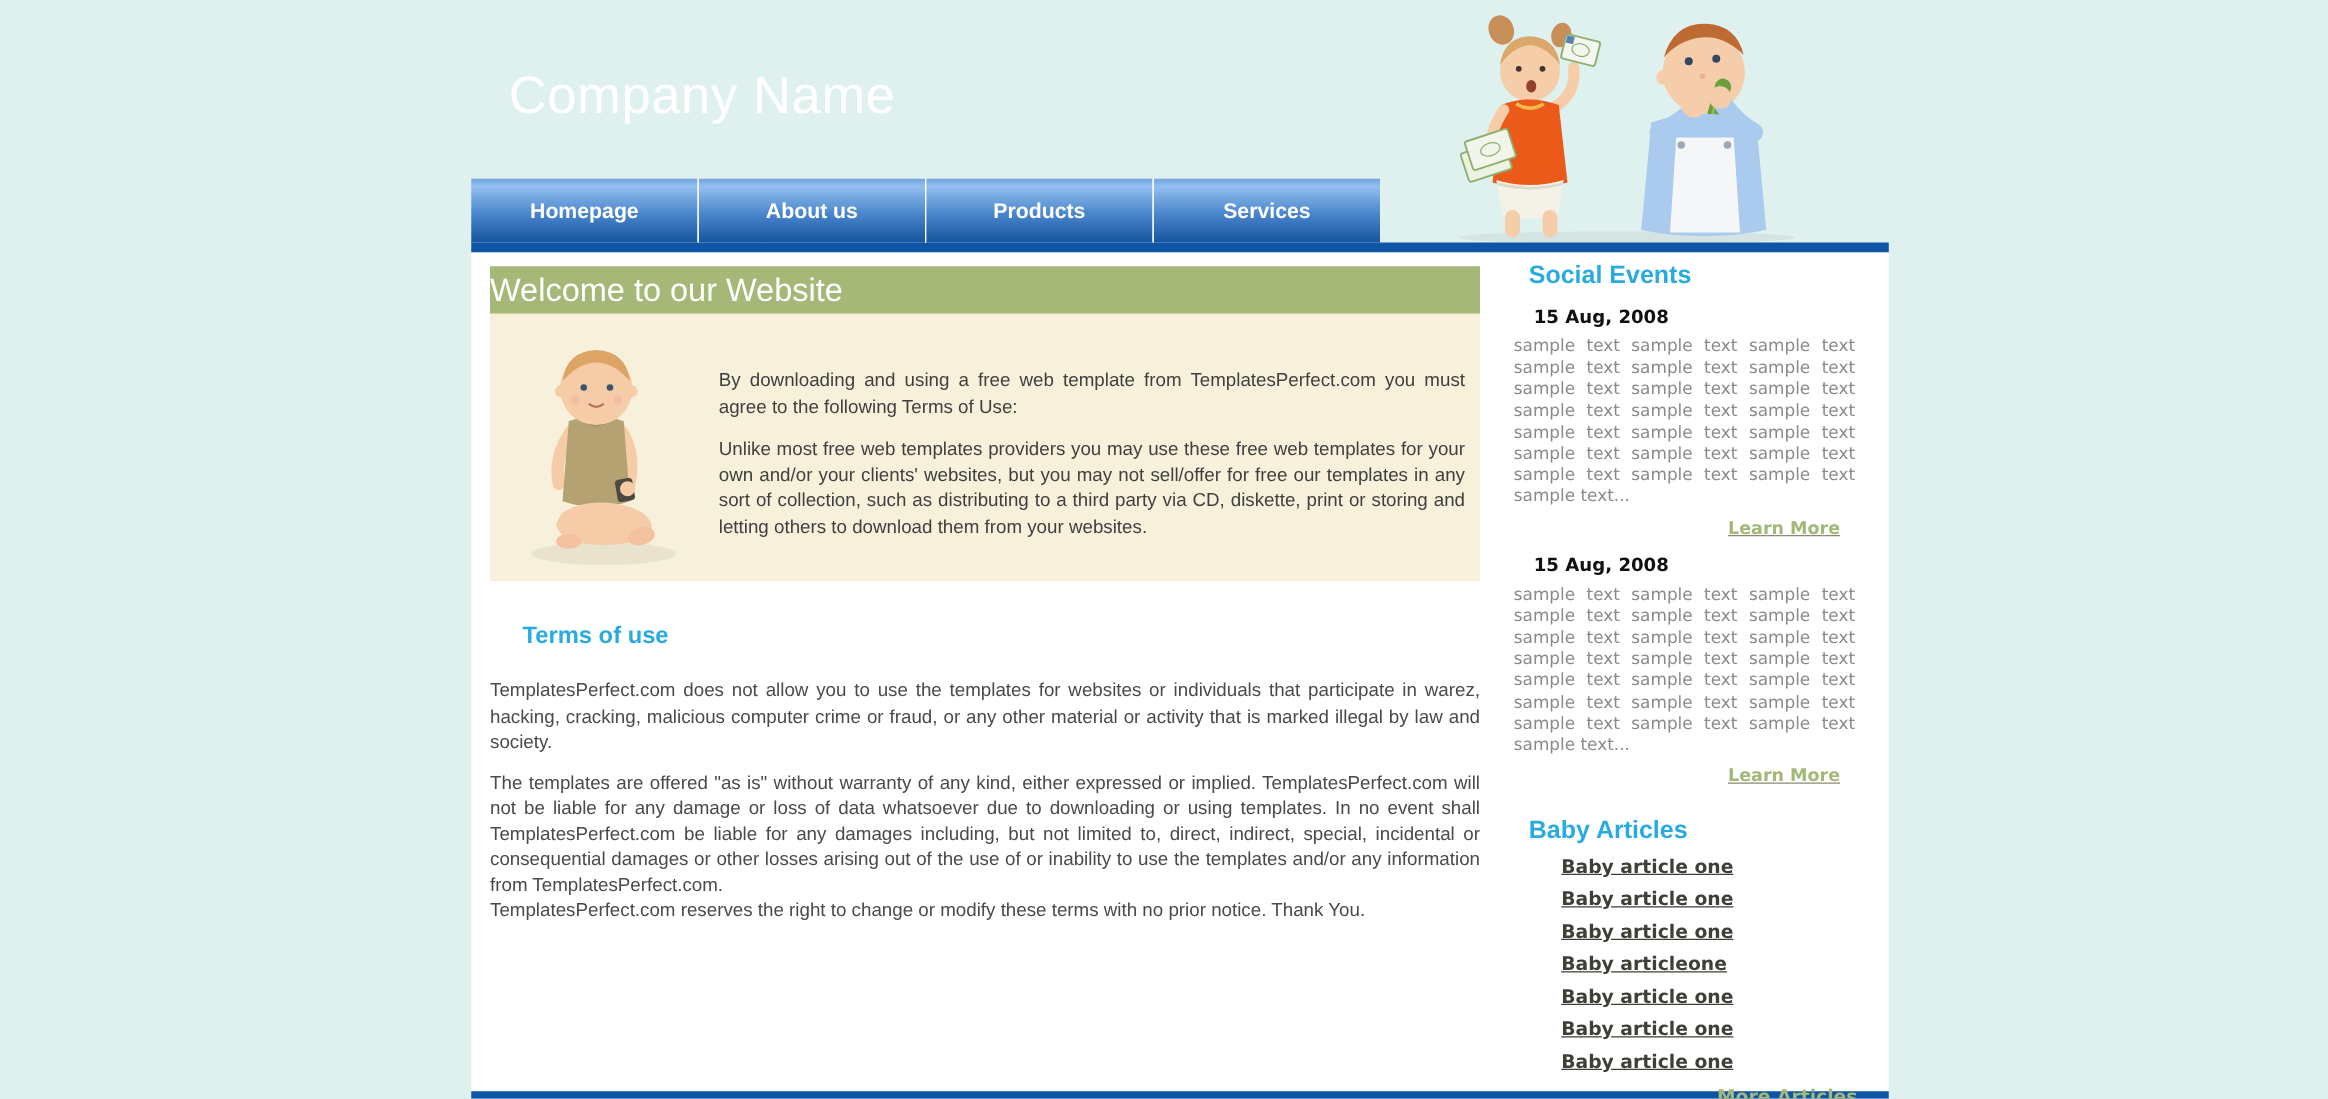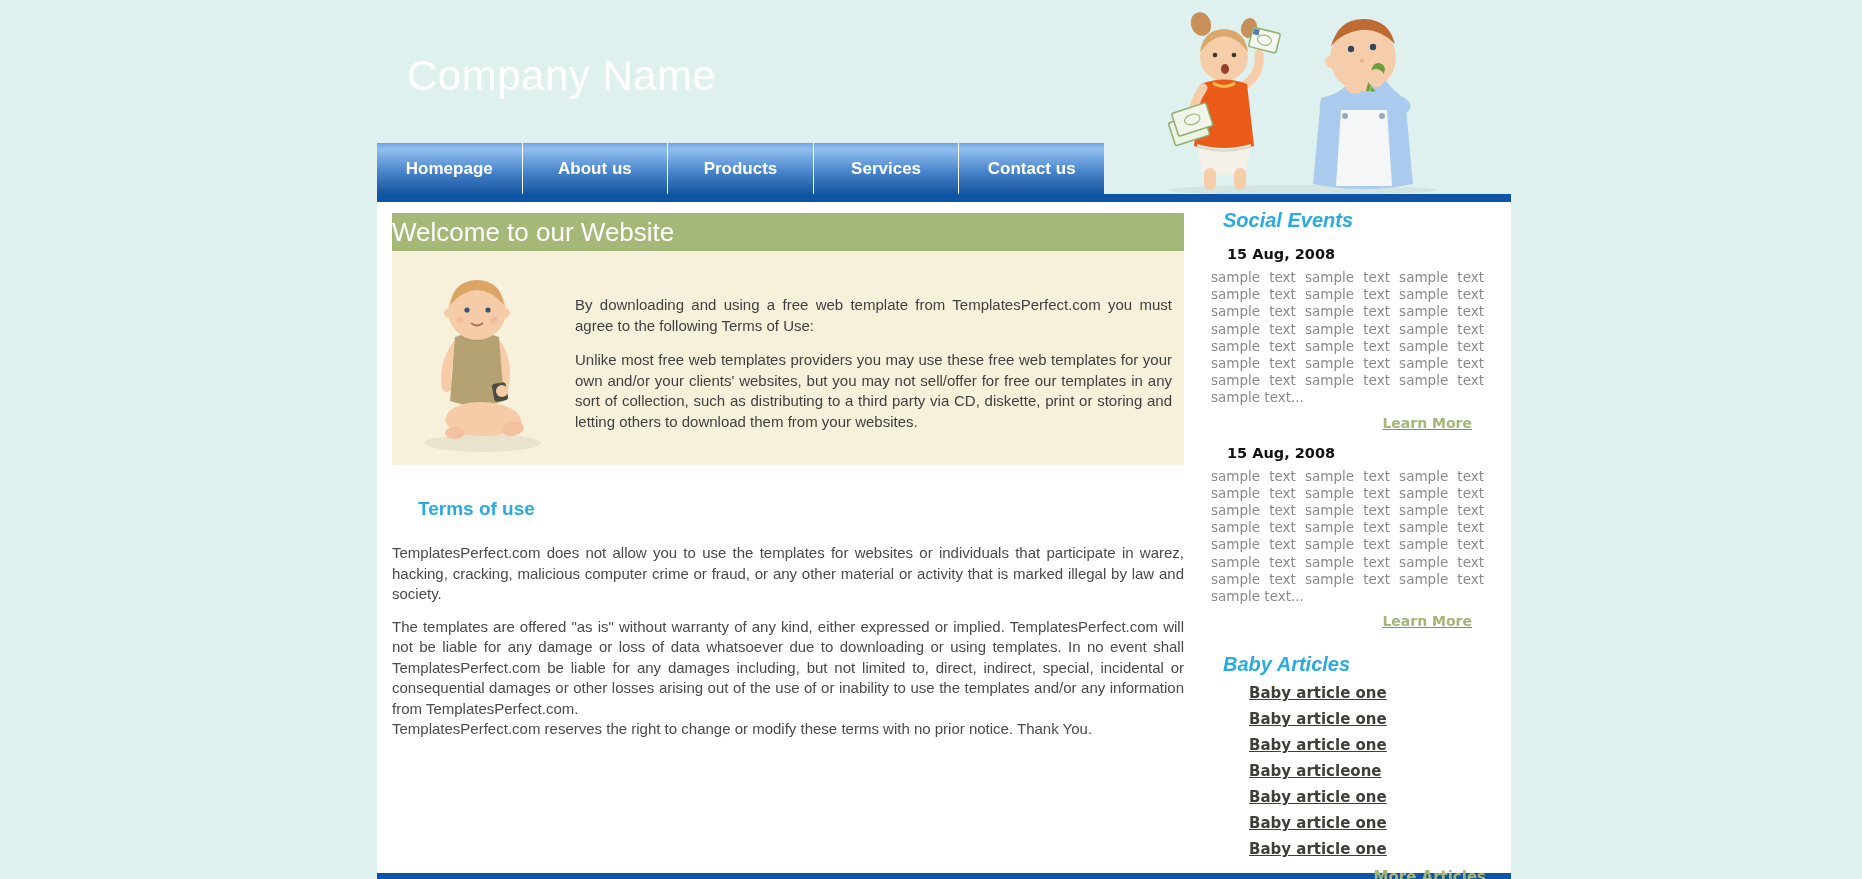--- a/index.html
+++ b/index.html
@@ -120,21 +120,20 @@
     width: 280px;
     margin-left: 26px;
     font-family: "DejaVu Sans", sans-serif;
   }
   .sb-heading {
     margin: 7px 0 0 13px;
     color: #29ABE2;
     font-size: 20px;
     font-weight: bold;
     font-family: "Liberation Sans", sans-serif;
-    font-style: italic;
   }
   .event-date {
     margin: 14px 0 0 17px;
     font-size: 14.5px;
     font-weight: bold;
     color: #111111;
   }
   .event-text {
     margin: 7px 0 0 1px;
     width: 273px;
@@ -236,21 +235,20 @@
         <circle cx="204" cy="80" r="10" fill="#F6CDAA"></circle>
         <circle cx="225" cy="74" r="9" fill="#F6CDAA"></circle>
       </g>
     </svg>
 
     <div class="nav">
       <div class="nav-tab">Homepage</div>
       <div class="nav-tab">About us</div>
       <div class="nav-tab">Products</div>
       <div class="nav-tab">Services</div>
-      <div class="nav-tab">Contact us</div>
     </div>
   </div>
 
   <div class="header-rule"></div>
 
   <div class="content">
 
     <div class="main-col">
       <div class="welcome-bar">Welcome to our Website</div>
 

